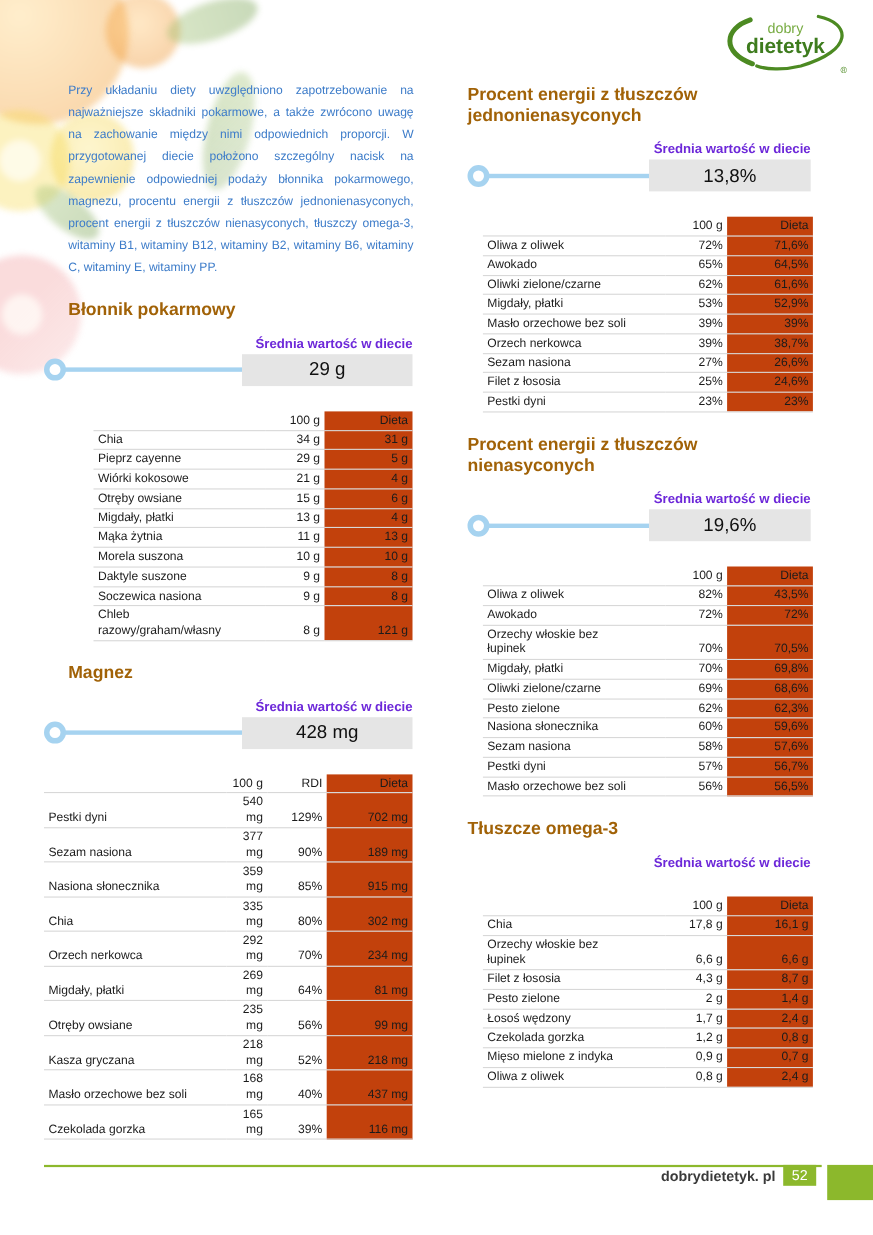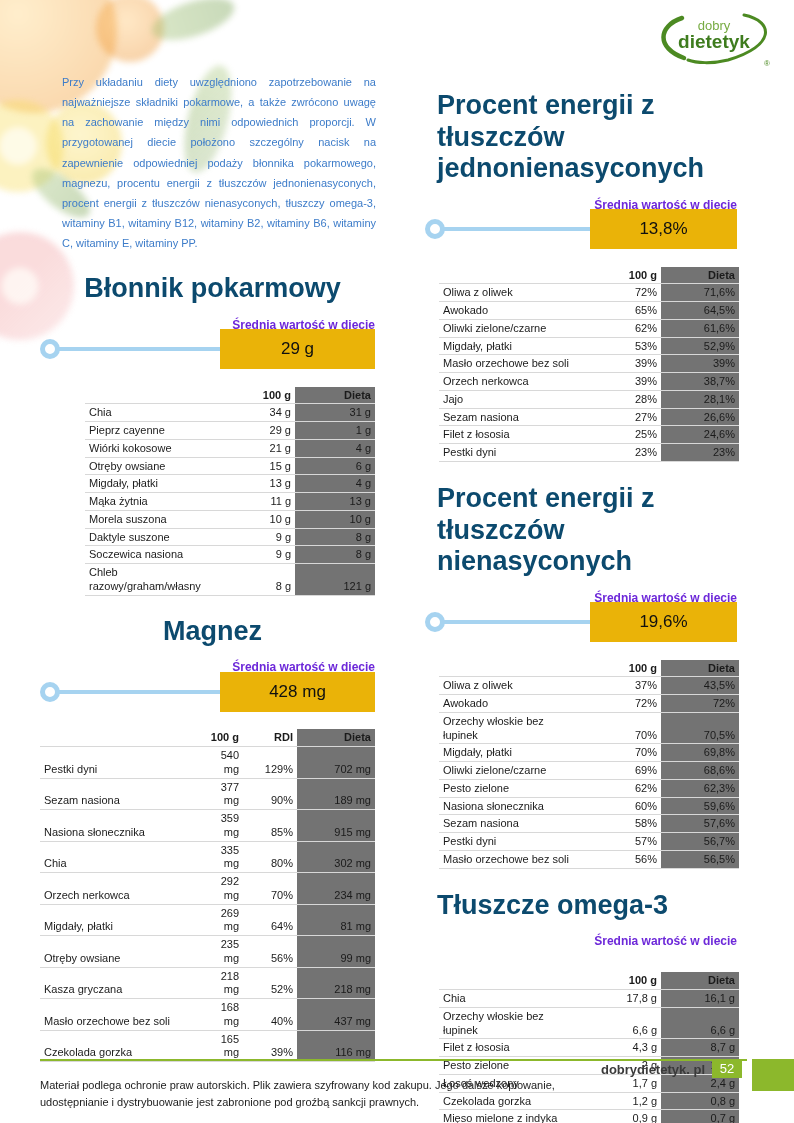--- a/index.html
+++ b/index.html
@@ -22,41 +22,41 @@
   .b-lemon2{left:46px;top:102px;width:76px;height:82px;background:radial-gradient(circle at 45% 40%,#fbe680,#f0cb2f 75%);}
   .b-leaf3{left:26px;top:178px;width:70px;height:30px;background:linear-gradient(90deg,#a3c476,#739e4c);transform:rotate(38deg);border-radius:50%/60% 60% 40% 40%;}
   .b-grape{left:-34px;top:232px;width:108px;height:108px;background:radial-gradient(circle,#fde3da 0 22%,#f2a2a4 26% 72%,#eb8e93 75%);}
   
   .logo{position:absolute;left:648px;top:8px;width:138px;height:62px;}
   
   .col-left{position:absolute;left:40px;top:72px;width:335px;}
   .col-right{position:absolute;left:425px;top:78px;width:312px;}
   .intro{margin:0 0 16px 22px;width:314px;text-align:justify;
     font-size:11px;line-height:1.83;color:#3d7cc9;}
-  .sec-title{margin:12px;font-size:27px;font-weight:bold;color:#0c4a6e;line-height:1.17;}
+  .sec-title{margin:0;font-size:16px;font-weight:bold;color:#a16207;line-height:1.17;}
   .indent{margin-left:22px;}
-  .mt-sec{margin-top:20px;text-align:center;}
+  .mt-sec{margin-top:20px;}
   .mt-sec-r{margin-top:21px;}
   .avg-label{margin-top:13px;margin-bottom:4px;text-align:right;
     font-size:12px;font-weight:bold;color:#6d28d9;}
   
   .slider{display:flex;align-items:center;height:27px;position:relative;}
   .tick{width:1.5px;height:36px;background:#cfe4f4;margin-right:2px;flex:none;}
   .knob{width:10px;height:10px;border:5px solid #a6d3f0;border-radius:50%;background:#fff;flex:none;}
   .track{height:4px;background:#a6d3f0;flex:1;margin-left:-2px;}
-  .valuebox{width:155px;height:40px;background:#eab308;flex:none;
+  .valuebox{width:155px;height:29px;background:#e5e5e5;flex:none;
     display:flex;align-items:center;justify-content:center;
     font-size:17px;color:#101010;}
   .col-right .valuebox{width:147px;}
   
   table.food{border-collapse:collapse;table-layout:fixed;font-size:11px;color:#1b1b1b;margin-top:24px;}
   table.food th,table.food td{padding:2px 4px 1px 4px;border-bottom:1px solid #d8d8d8;line-height:1.25;vertical-align:bottom;}
-  table.food thead th{font-weight:bold;}
+  table.food thead th{font-weight:normal;}
   table.food .num{text-align:right;}
-  table.food .dieta{background:#737373;}
+  table.food .dieta{background:#c2410c;}
   table.food .name{text-align:left;white-space:pre-line;}
   .tbl-l1{width:290px;margin-left:45px;}
   .tbl-l1 .name{width:148px;}
   .tbl-l1 .dieta{width:72px;}
   .tbl-l2{width:335px;}
   .tbl-l2 .name{width:158px;}
   .tbl-l2 .rdi{width:46px;}
   .tbl-l2 .dieta{width:70px;}
   .tbl-r{width:300px;margin-left:14px;}
   .tbl-r .name{width:158px;}
@@ -117,21 +117,21 @@
           </thead>
           <tbody>
             <tr>
               <td class="name">Chia</td>
               <td class="num">34 g</td>
               <td class="num dieta">31 g</td>
             </tr>
             <tr>
               <td class="name">Pieprz cayenne</td>
               <td class="num">29 g</td>
-              <td class="num dieta">1 g</td>
+              <td class="num dieta">5 g</td>
             </tr>
             <tr>
               <td class="name">Wiórki kokosowe</td>
               <td class="num">21 g</td>
               <td class="num dieta">4 g</td>
             </tr>
             <tr>
               <td class="name">Otręby owsiane</td>
               <td class="num">15 g</td>
               <td class="num dieta">6 g</td>
@@ -298,25 +298,20 @@
               <td class="name">Masło orzechowe bez soli</td>
               <td class="num">39%</td>
               <td class="num dieta">39%</td>
             </tr>
             <tr>
               <td class="name">Orzech nerkowca</td>
               <td class="num">39%</td>
               <td class="num dieta">38,7%</td>
             </tr>
             <tr>
-              <td class="name">Jajo</td>
-              <td class="num">28%</td>
-              <td class="num dieta">28,1%</td>
-            </tr>
-            <tr>
               <td class="name">Sezam nasiona</td>
               <td class="num">27%</td>
               <td class="num dieta">26,6%</td>
             </tr>
             <tr>
               <td class="name">Filet z łososia</td>
               <td class="num">25%</td>
               <td class="num dieta">24,6%</td>
             </tr>
             <tr>
@@ -340,21 +335,21 @@
           <thead>
             <tr>
               <th class="name"></th>
               <th class="num">100 g</th>
               <th class="num dieta">Dieta</th>
             </tr>
           </thead>
           <tbody>
             <tr>
               <td class="name">Oliwa z oliwek</td>
-              <td class="num">37%</td>
+              <td class="num">82%</td>
               <td class="num dieta">43,5%</td>
             </tr>
             <tr>
               <td class="name">Awokado</td>
               <td class="num">72%</td>
               <td class="num dieta">72%</td>
             </tr>
             <tr>
               <td class="name">Orzechy włoskie bez
 łupinek</td>
@@ -453,18 +448,17 @@
               <td class="num">0,8 g</td>
               <td class="num dieta">2,4 g</td>
             </tr>
           </tbody>
         </table>
     </section>
 
   </div>
 
   <div class="footer-line"></div>
-  <p class="footer-copy">Materiał podlega ochronie praw autorskich. Plik zawiera szyfrowany kod zakupu. Jego dalsze kopiowanie, udostępnianie i dystrybuowanie jest zabronione pod groźbą sankcji prawnych.</p>
   <a class="footer-site">dobrydietetyk. pl</a>
   <div class="page-badge">52</div>
   <div class="edge-badge"></div>
 
 </div>
 
 </body></html>

